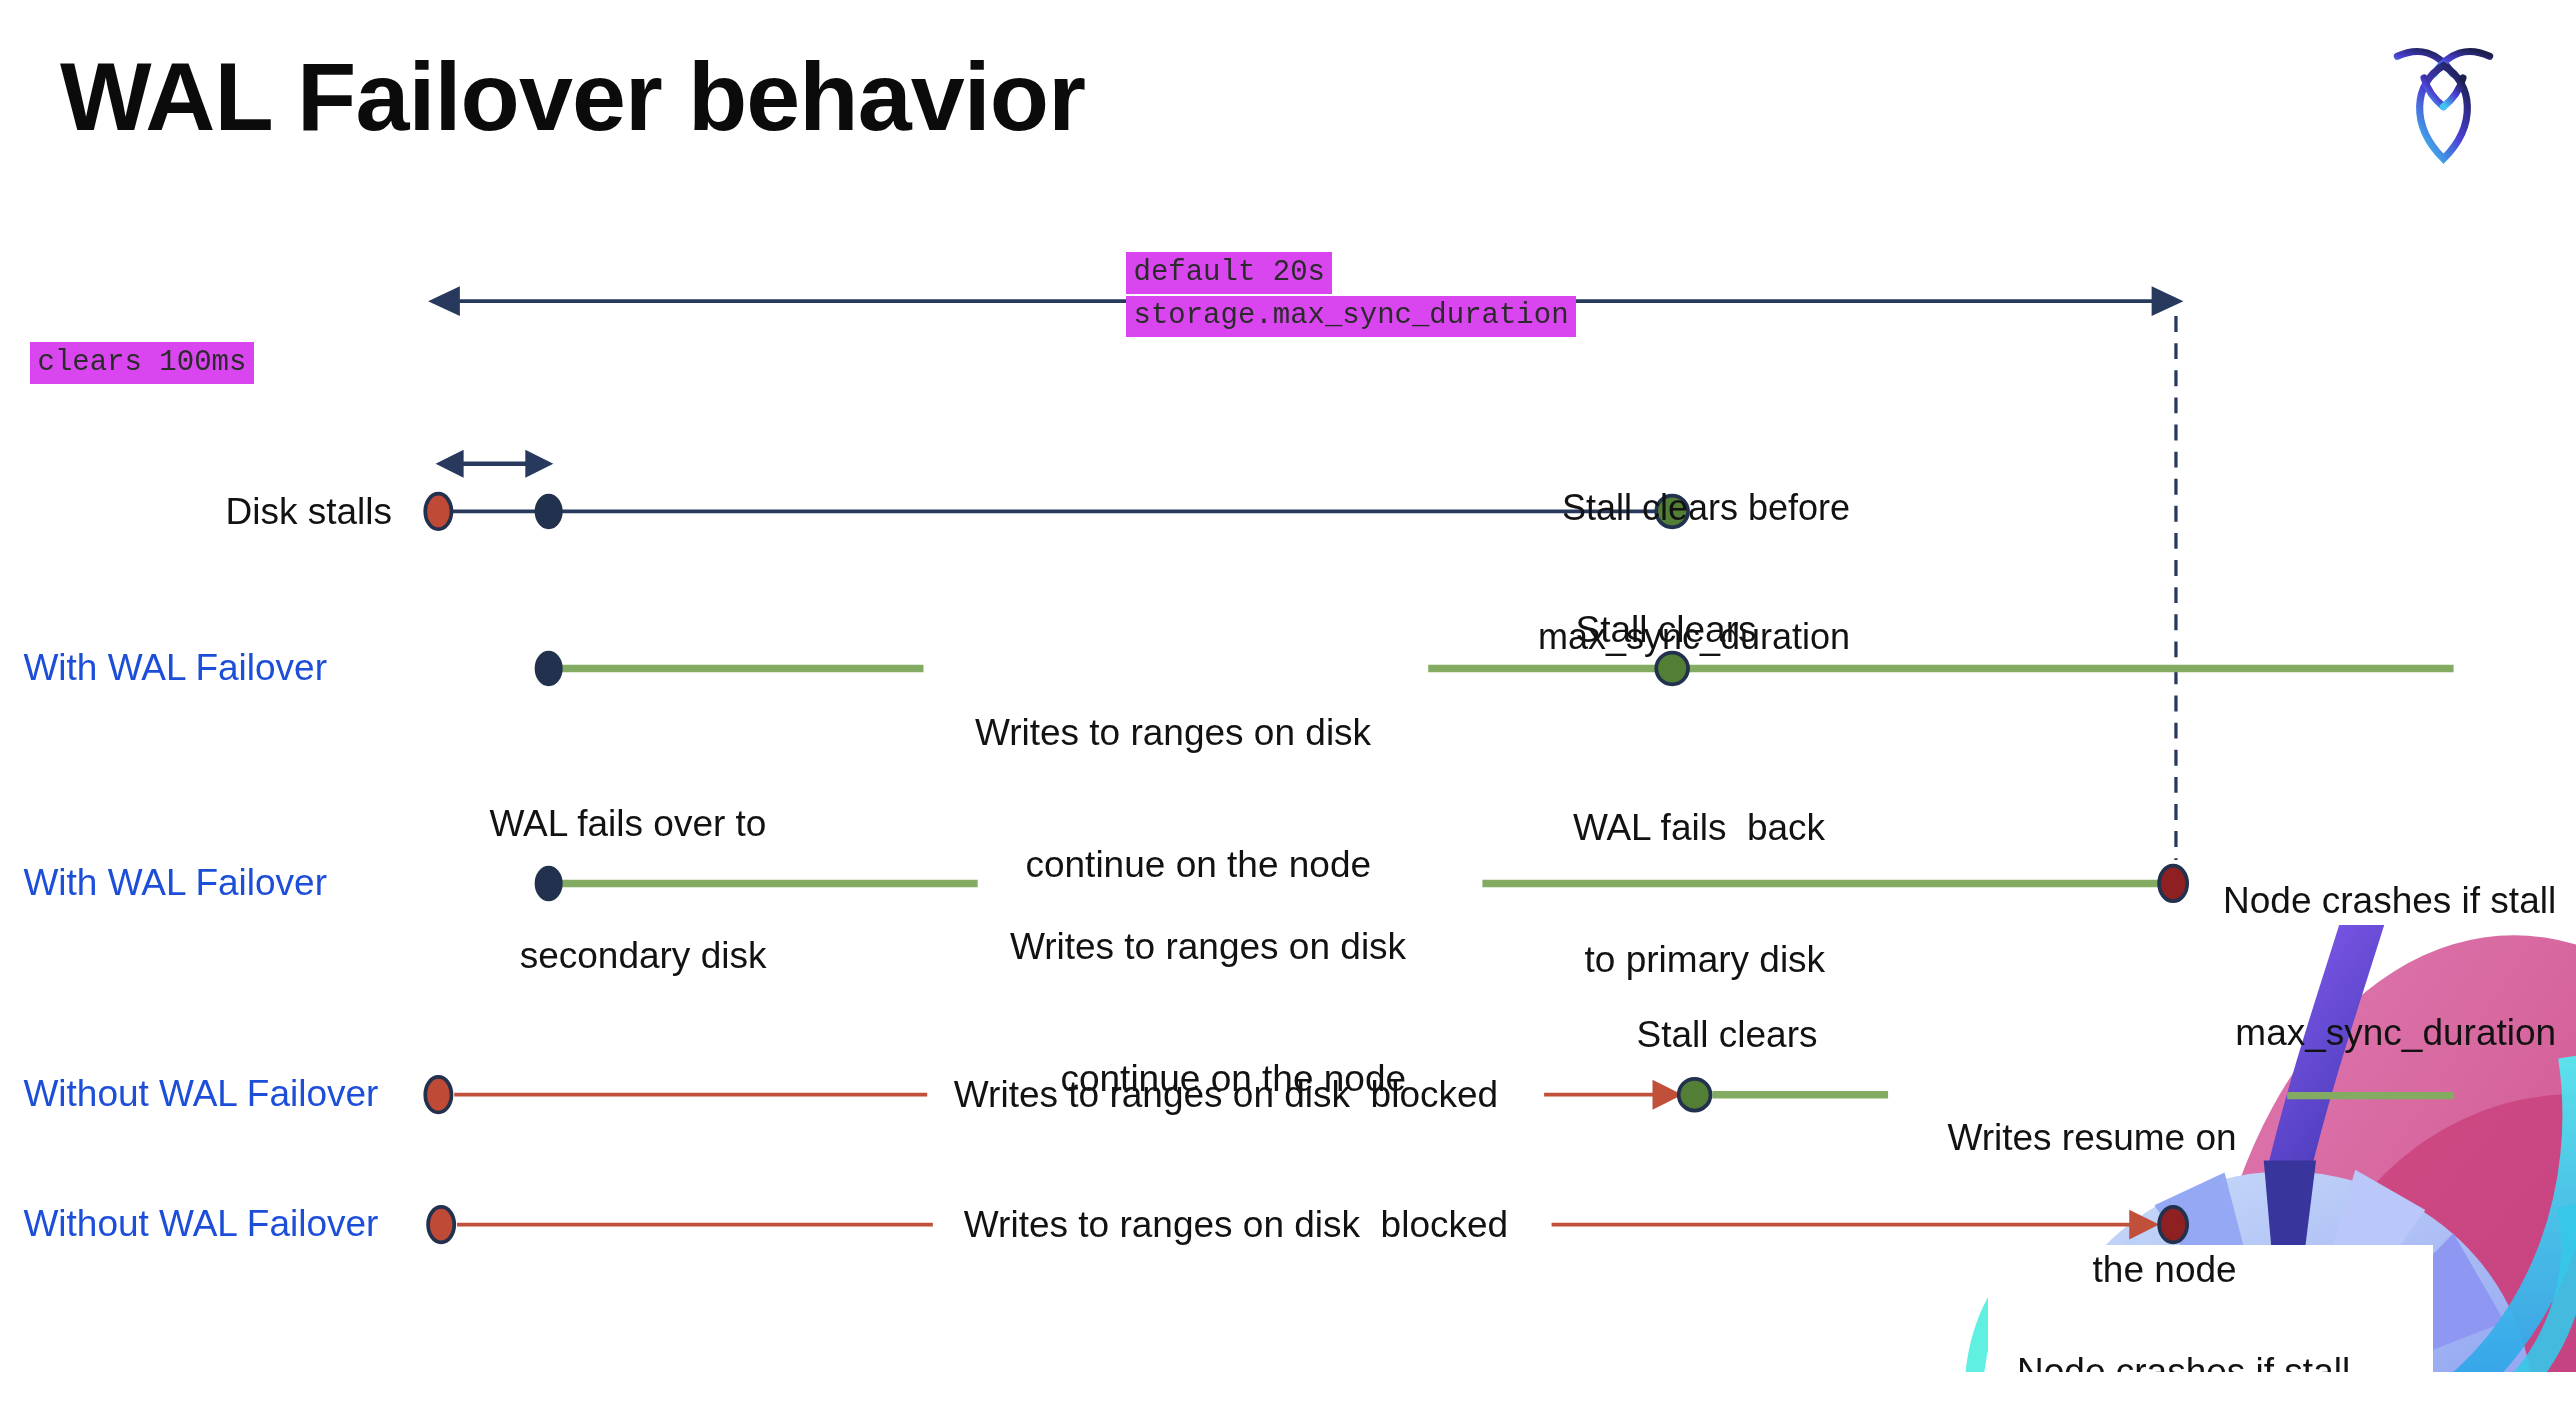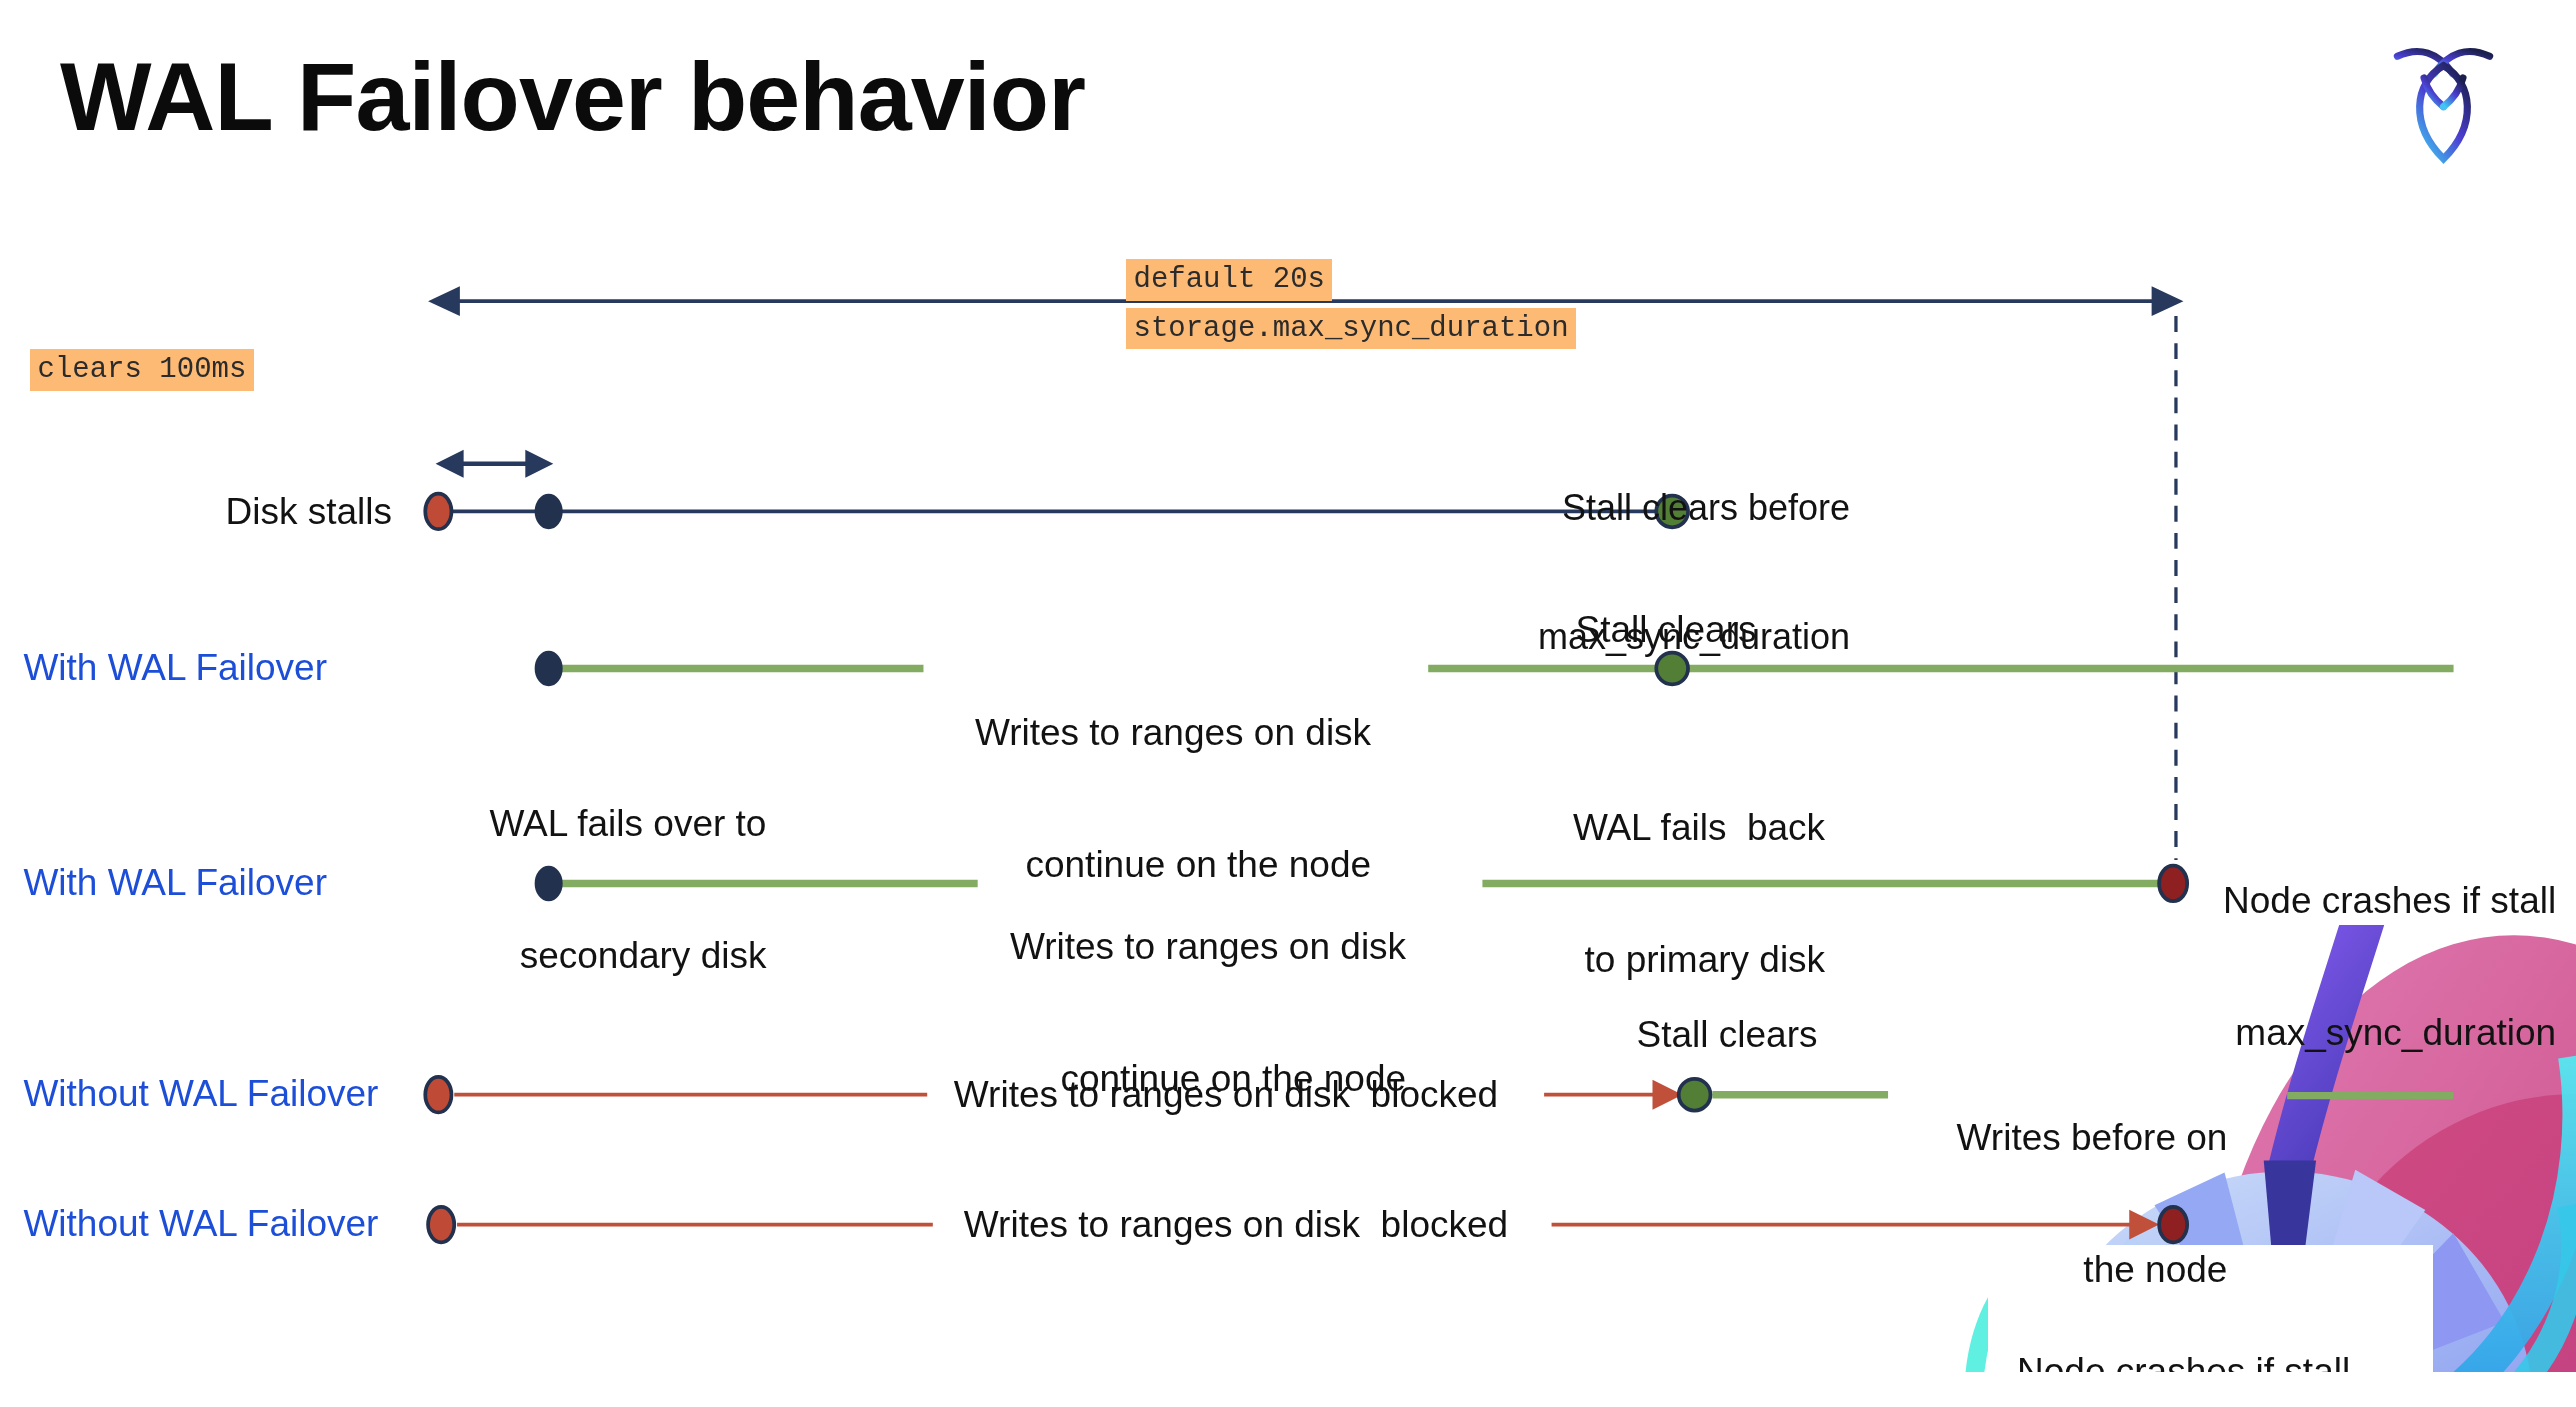--- a/index.html
+++ b/index.html
@@ -6,21 +6,21 @@
   #stage{
     position:relative;width:2576px;height:1372px;overflow:hidden;background:#ffffff;
     font-family:"Liberation Sans","DejaVu Sans",sans-serif;color:#111111;
   }
   #title{
     position:absolute;left:60px;top:41px;font-size:97px;font-weight:bold;
     letter-spacing:-0.9px;color:#0b0b0b;
   }
   .code-label{position:absolute;font-family:"Liberation Mono","DejaVu Sans Mono",monospace;
     font-size:29px;line-height:37px;color:#2b2b2b;}
-  .code-label span{display:table;background:#fdba74;padding:1.9px 7.5px 2.8px 7.5px;margin-bottom:1.9px;white-space:pre;margin-top:7px;}
+  .code-label span{display:table;background:#d946ef;padding:1.9px 7.5px 2.8px 7.5px;margin-bottom:1.9px;white-space:pre;}
   .note{position:absolute;font-size:37px;line-height:44px;color:#121212;white-space:pre-wrap;}
   .note.center{text-align:center;transform:translateX(-50%);}
   .note.right{text-align:right;}
   .note .ln{display:block;text-align:right;}
   .row-label{position:absolute;left:23.4px;font-size:37px;color:#1d4ed8;white-space:nowrap;}
   #connectors{position:absolute;left:0;top:0;z-index:4;pointer-events:none;}
   #decoration{position:absolute;left:1916px;top:925px;z-index:1;}
   #whitebox{position:absolute;left:1988px;top:1245px;width:445px;height:163px;background:#ffffff;z-index:3;}
   .txt{z-index:5;}
   #bottom-bar{position:absolute;left:0;top:1377px;width:2576px;height:31px;z-index:0;
@@ -178,21 +178,21 @@
     <span class="ln">continue on the node</span>
   </div>
   <div class="note txt" style="left:2223px;top:791px;">
     <span class="ln">Node crashes if stall</span>
     <span class="ln">max_sync_duration</span>
   </div>
 
   <div class="note center txt" style="left:1226px;top:1073px;">Writes to ranges on disk  blocked</div>
   <div class="note center txt" style="left:1727px;top:1013px;">Stall clears</div>
   <div class="note center txt" style="left:2092px;top:1028px;">
-    <span class="ln">Writes before on</span>
+    <span class="ln">Writes resume on</span>
     <span class="ln">the node</span>
   </div>
 
   <div class="note center txt" style="left:1236px;top:1203px;">Writes to ranges on disk  blocked</div>
   <div class="note txt" style="left:2017px;top:1264px;font-size:37px;line-height:43px;">
     <span class="ln">Node crashes if stall</span>
     
     
   </div>
 

